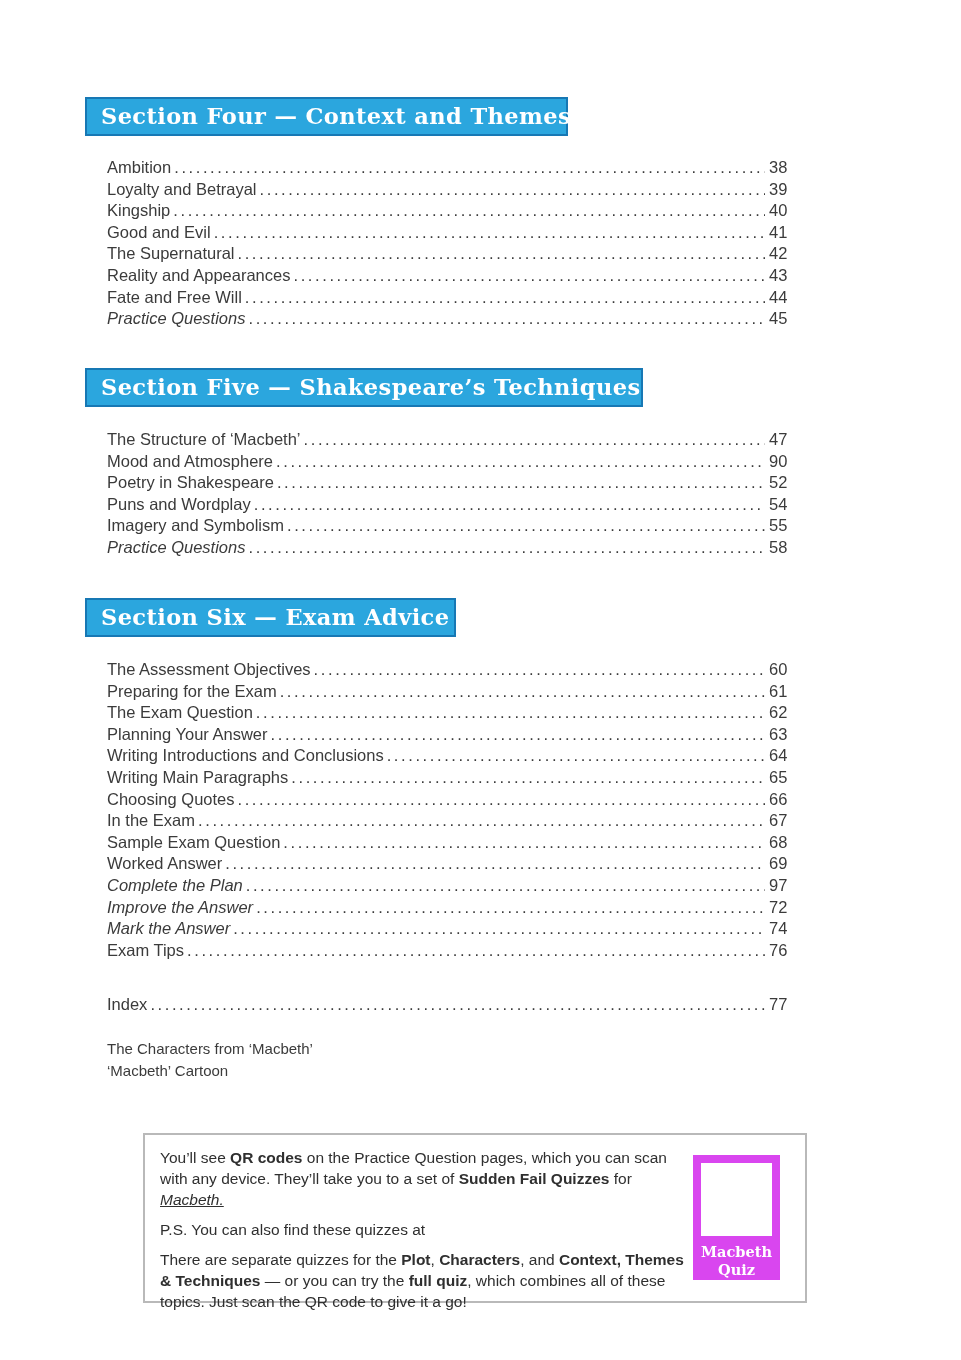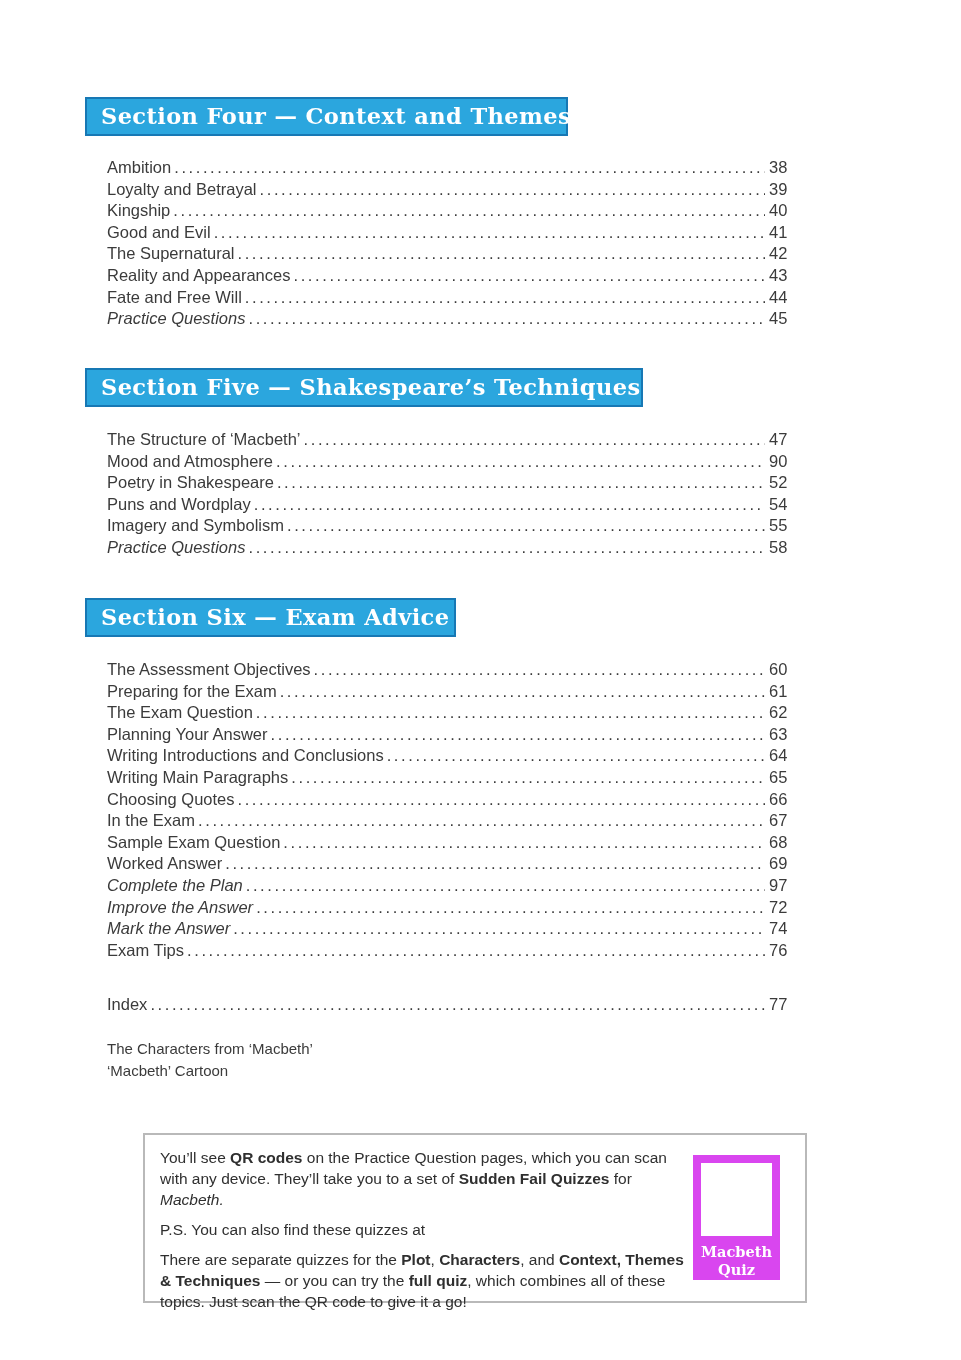--- a/index.html
+++ b/index.html
@@ -81,21 +81,21 @@
   .qr-text {
     position: absolute;
     left: 15px; top: 3px;
     width: 528px;
     font-size: 15.5px;
     line-height: 21px;
     color: #2f2f2f;
   }
   .qr-text p { margin: 9px 0 0 0; }
   .qr-text .b { font-weight: bold; }
-  .qr-text .i { font-style: italic; }
+  .qr-text .i { font-style: italic; text-decoration: underline; }
 
   .qr-frame {
     position: absolute;
     left: 548px; top: 20px;
     width: 87px; height: 125px;
     background: #d946ef;
   }
   .qr-white {
     position: absolute;
     left: 8px; top: 8px;

